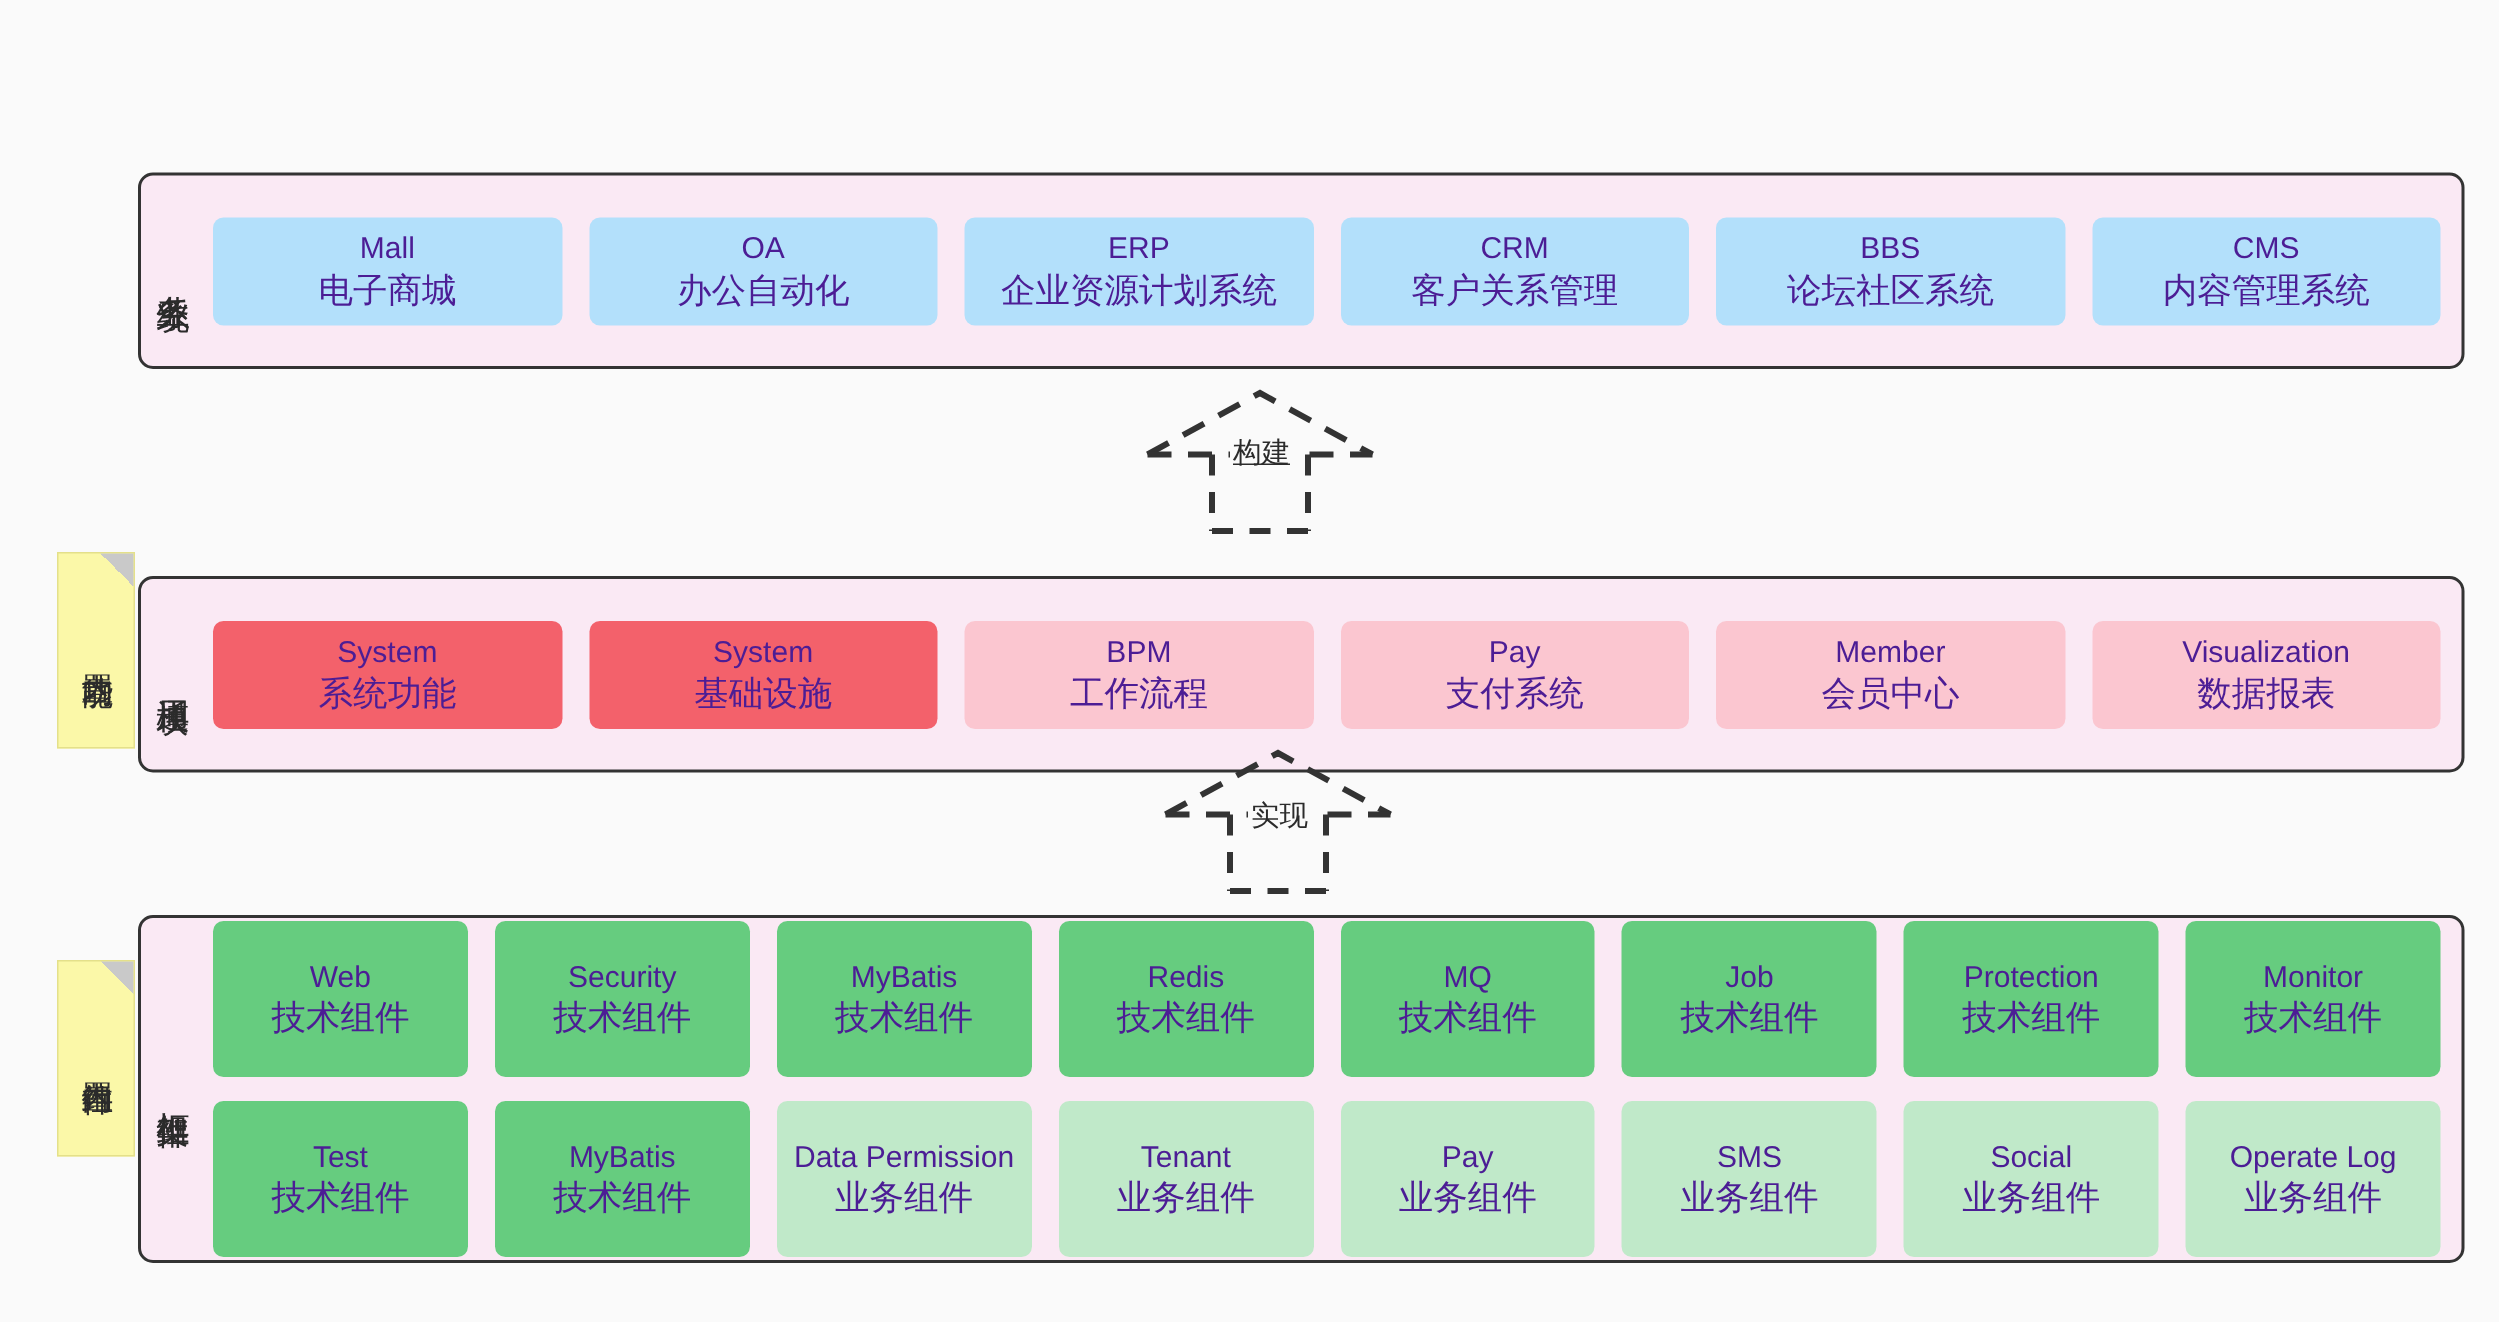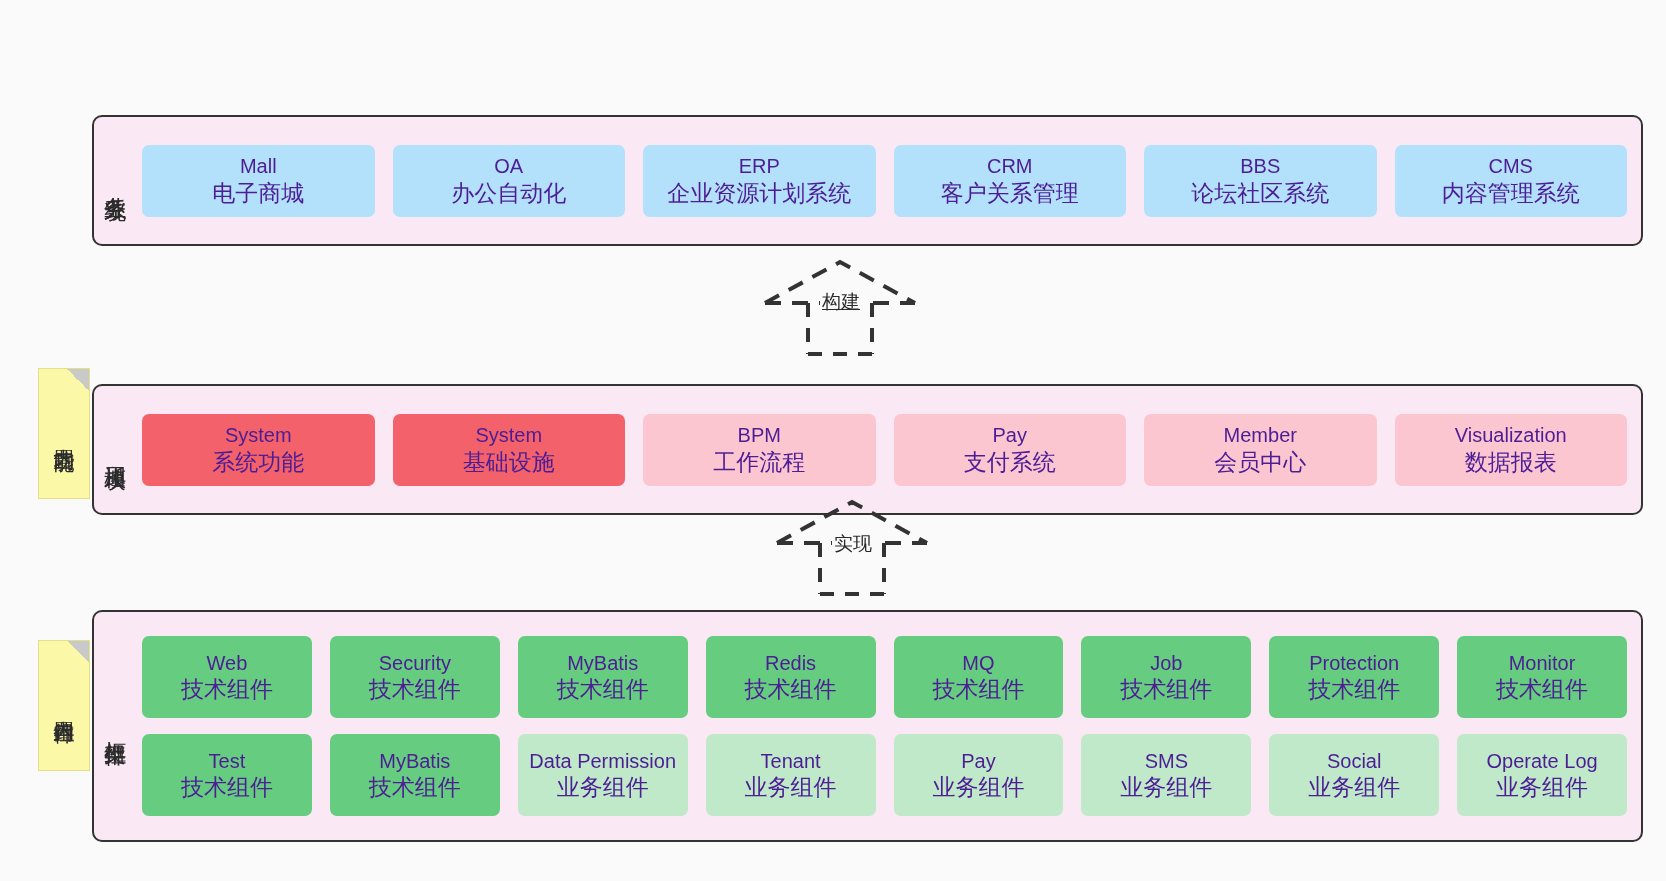--- a/index.html
+++ b/index.html
@@ -96,21 +96,21 @@
 
   #layer-modules {
     left: 92px;  top: 384px;  width: 1551px; height: 131px;
   }
   #layer-modules .card { height: 72px; }
 
   #layer-framework {
     left: 92px;  top: 610px;  width: 1551px; height: 232px;
   }
   #layer-framework .layer-body { gap: 16px; }
-  #layer-framework .card { height: 82px; }
+  #layer-framework .card { height: 104px; }
 
   
   .note {
     position: absolute;
     box-sizing: border-box;
     background: #fbf8a8;
     border: 1px solid #e4e08a;
     display: flex;
     align-items: center;
     justify-content: center;

